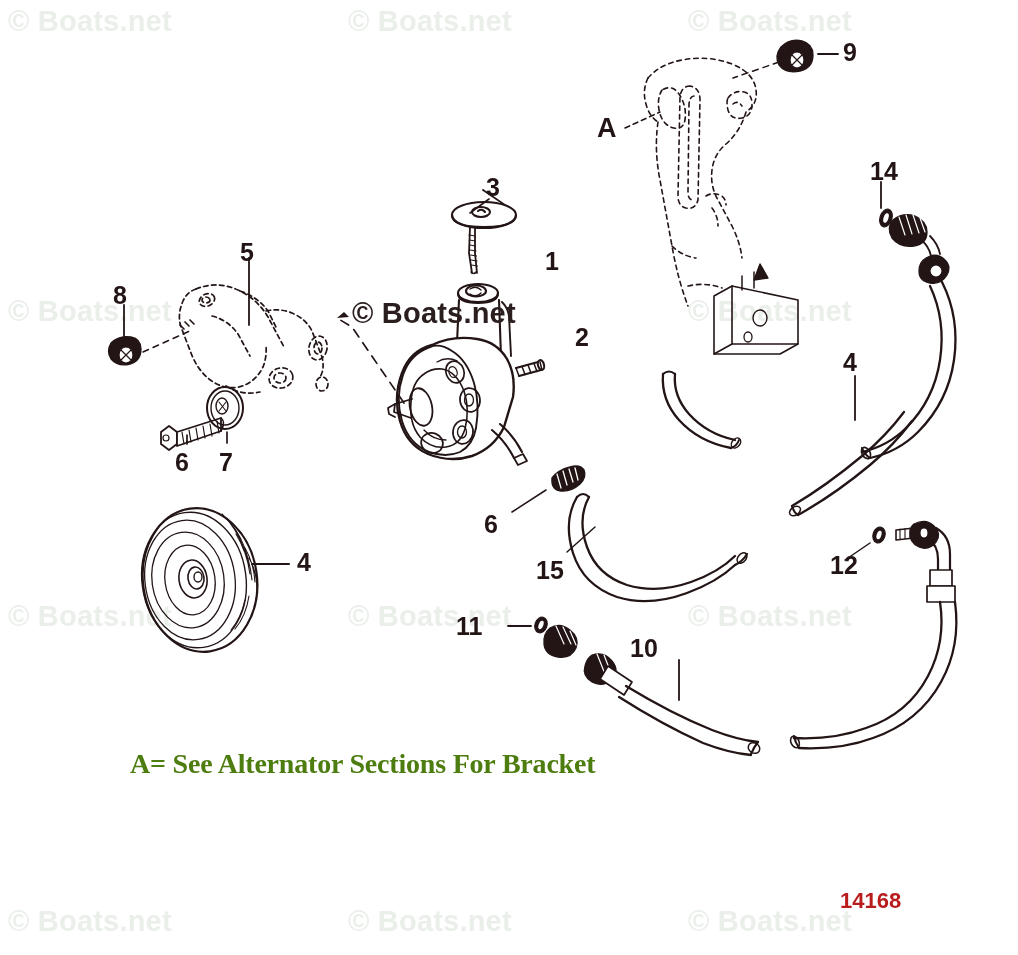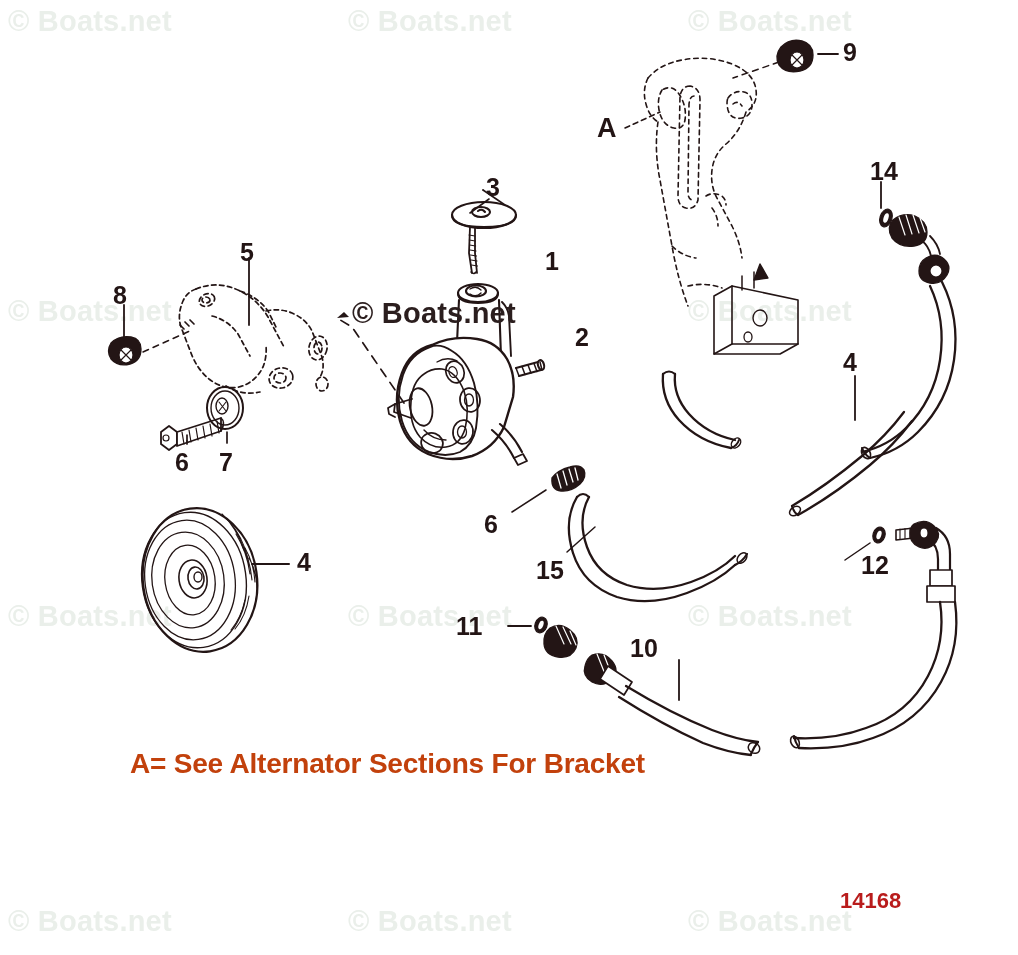--- a/index.html
+++ b/index.html
@@ -54,24 +54,24 @@
     white-space: nowrap;
     line-height: 1;
   }
   .label.big {
     font-size: 27px;
   }
   #caption {
     position: absolute;
     left: 130px;
     top: 748px;
-    font-family: Liberation Sans, sans-serif;
+    font-family: Liberation Serif, serif;
     font-weight: bold;
     font-size: 28px;
-    color: #c2410c;
+    color: #4d7c0f;
     white-space: nowrap;
     z-index: 5;
     letter-spacing: -0.2px;
   }
   #diagram-number {
     position: absolute;
     left: 840px;
     top: 888px;
     font-family: "Liberation Sans", sans-serif;
     font-weight: bold;
@@ -420,21 +420,21 @@
   <span class="label" style="left:113px; top:283px;">8</span>
   <span class="label" style="left:175px; top:450px;">6</span>
   <span class="label" style="left:219px; top:450px;">7</span>
   <span class="label" style="left:297px; top:550px;">4</span>
   <span class="label" style="left:484px; top:512px;">6</span>
   <span class="label big" style="left:597px; top:115px;">A</span>
   <span class="label" style="left:843px; top:40px;">9</span>
   <span class="label" style="left:870px; top:159px;text-align:right;">14</span>
   <span class="label" style="left:843px; top:350px;">4</span>
   <span class="label" style="left:536px; top:558px;">15</span>
-  <span class="label" style="left:830px; top:553px;margin-left:31px;">12</span>
+  <span class="label" style="left:830px; top:553px;">12</span>
   <span class="label" style="left:456px; top:614px;">11</span>
   <span class="label" style="left:630px; top:636px;text-align:right;">10</span>
 
   <span class="wm dark" style="left:352px; top:297px;">© Boats.net</span>
 
   <div id="caption">A= See Alternator Sections For Bracket</div>
   <div id="diagram-number">14168</div>
 
 </div>
 

